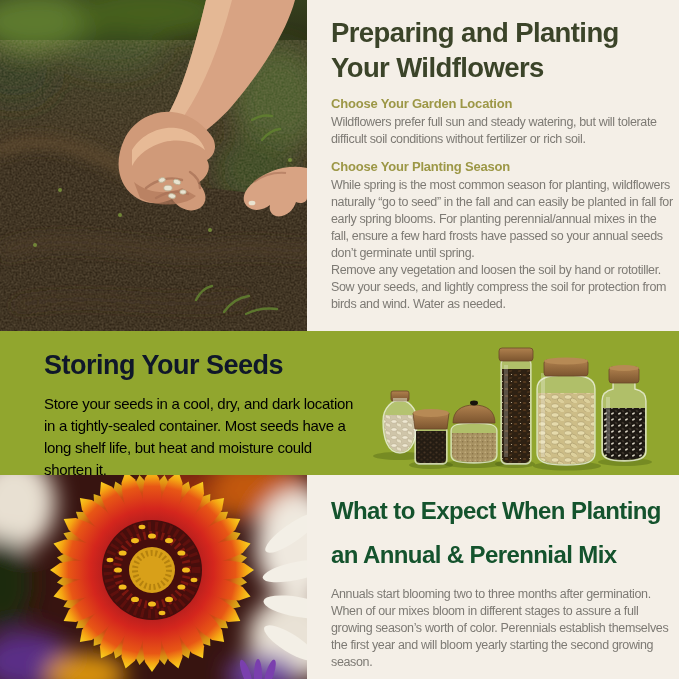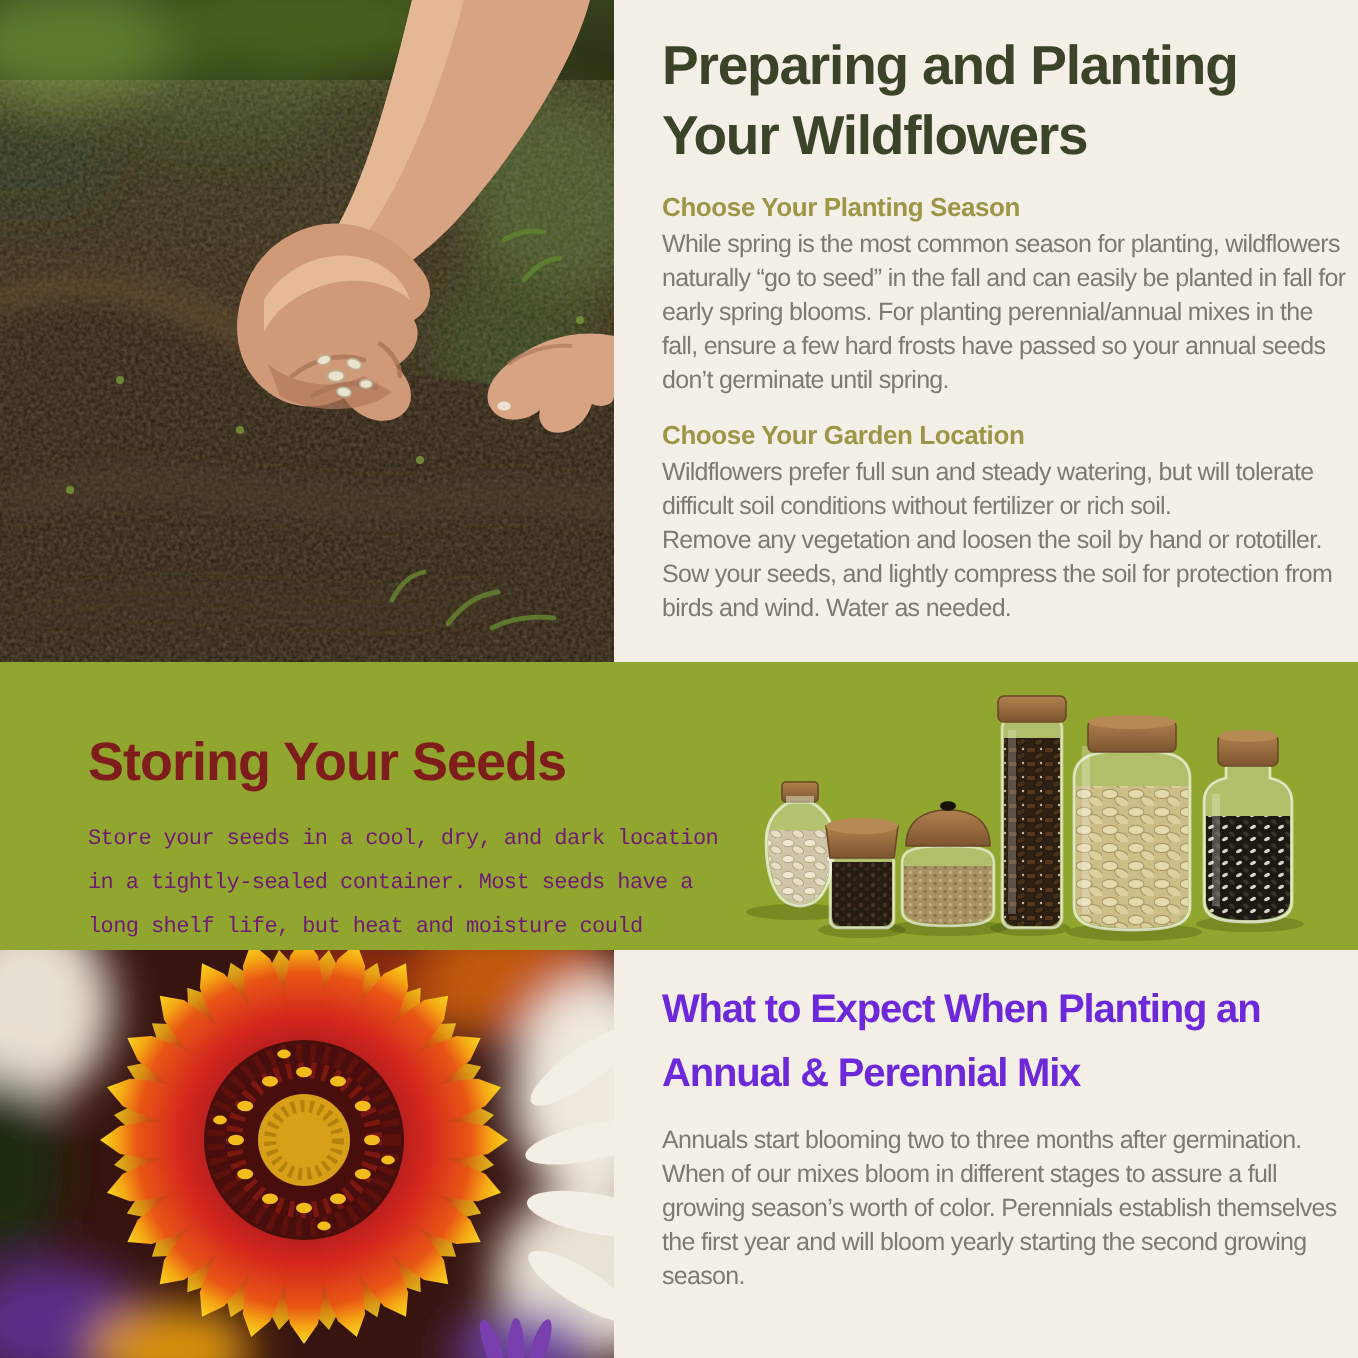--- a/index.html
+++ b/index.html
@@ -28,33 +28,32 @@
     margin:0;
   }
   
   .band{
     position:absolute;left:0;top:331px;width:679px;height:144px;
     background:#91a62e;
   }
   .band-text{position:absolute;left:44px;top:18px;width:318px;color:#ffffff;}
   .band-text h1{
     font-size:27px;line-height:32px;font-weight:700;letter-spacing:-0.5px;
-    margin:16px 0 12px 0;color:#7f1d1d;
+    margin:0 0 12px 0;color:#0f172a;
   }
   .band-text p{
-    font-size:11px;line-height:22px;letter-spacing:-0.3px;margin:0;
-    color:#701a75;
-    font-family:Liberation Mono, monospace;
+    font-size:15px;line-height:22px;letter-spacing:-0.3px;margin:0;
+    color:#000000;
   }
   .photo-jars{position:absolute;right:0;bottom:0;width:310px;height:144px;}
   
   .bottom-text{position:absolute;left:331px;top:475px;width:346px;}
   .h-green2{
-    color:#6d28d9;font-weight:700;letter-spacing:-0.6px;
-    font-size:20px;line-height:32px;margin:14px 0 0 0;
+    color:#14532d;font-weight:700;letter-spacing:-0.6px;
+    font-size:24px;line-height:44px;margin:14px 0 0 0;
   }
   .bottom-text p{margin-top:9px;}
 </style>
 </head>
 <body>
 
 <div class="canvas">
 
   <section>
 
@@ -149,27 +148,27 @@
                  C290,214 294,208 296,202 C300,204 307,203 307,198 Z" fill="#d8a383"></path>
         <path d="M254,182 C262,176 274,172 286,173" stroke="#a97257" stroke-width="2" fill="none" opacity="0.6"></path>
         <ellipse cx="252" cy="203" rx="3.4" ry="2.3" fill="#e9e3d0"></ellipse>
       </svg>
     </figure>
 
     <div class="top-text">
       <h1 class="h-green">Preparing and Planting Your Wildflowers</h1>
 
       <div class="sub">
+        <h2>Choose Your Garden Location</h2>
+        <p>Wildflowers prefer full sun and steady watering, but will tolerate difficult soil conditions without fertilizer or rich soil.</p>
+      </div>
+
+      <div class="sub">
         <h2>Choose Your Planting Season</h2>
         <p>While spring is the most common season for planting, wildflowers naturally “go to seed” in the fall and can easily be planted in fall for early spring blooms. For planting perennial/annual mixes in the fall, ensure a few hard frosts have passed so your annual seeds don’t germinate until spring.</p>
-      </div>
-
-      <div class="sub">
-        <h2>Choose Your Garden Location</h2>
-        <p>Wildflowers prefer full sun and steady watering, but will tolerate difficult soil conditions without fertilizer or rich soil.</p>
       </div>
 
       <div class="sub">
         <p>Remove any vegetation and loosen the soil by hand or rototiller. Sow your seeds, and lightly compress the soil for protection from birds and wind. Water as needed.</p>
       </div>
     </div>
   </section>
 
   <section class="band">
     <div class="band-text">

